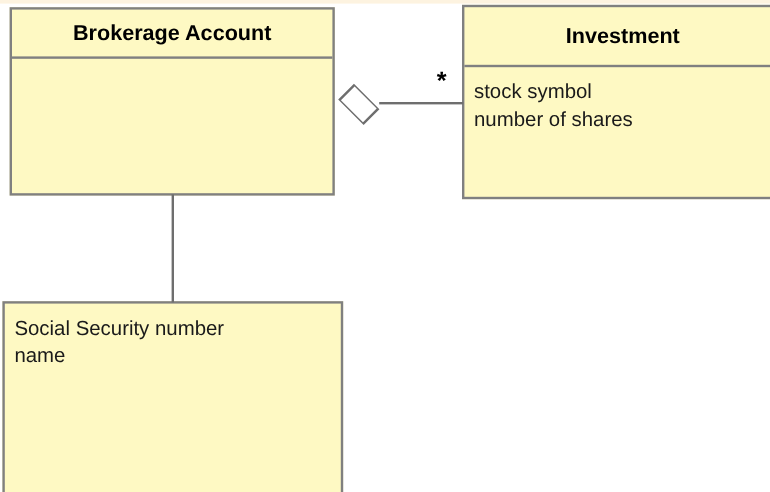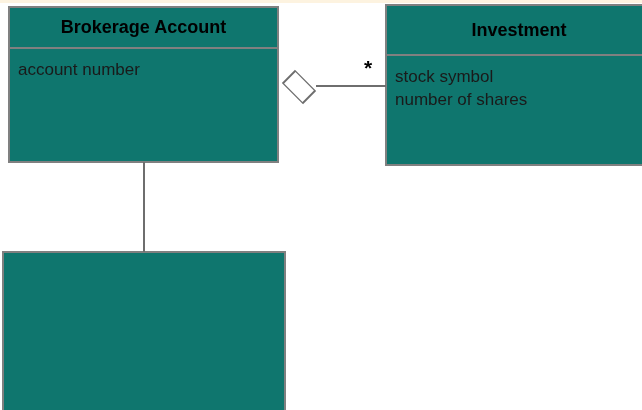--- a/index.html
+++ b/index.html
@@ -21,21 +21,21 @@
     position: absolute;
     left: 0; top: 0;
     width: 642px; height: 3px;
     background: #fdf3e0;
   }
 
   
   .uml-class {
     position: absolute;
     box-sizing: border-box;
-    background: #0f766e;
+    background: #fef9c3;
     border: 2px solid #808080;
   }
   .uml-class .class-name {
     box-sizing: border-box;
     width: 100%;
     text-align: center;
     font-weight: bold;
     font-size: 18px;
     color: #000000;
     border-bottom: 2px solid #808080;
@@ -101,34 +101,35 @@
 </style>
 </head>
 <body>
 
 <div id="canvas">
 
   <div class="top-strip"></div>
 
   <div class="uml-class" id="class-brokerage-account">
     <div class="class-name">Brokerage Account</div>
-    <div class="class-attrs">
-      <div class="attr-line">account number</div>
-    </div>
   </div>
 
   <div class="uml-class" id="class-investment">
     <div class="class-name">Investment</div>
     <div class="class-attrs">
       <div class="attr-line">stock symbol</div>
       <div class="attr-line">number of shares</div>
     </div>
   </div>
 
   <div class="uml-class" id="class-customer">
+    <div class="class-attrs">
+      <div class="attr-line">Social Security number</div>
+      <div class="attr-line">name</div>
+    </div>
   </div>
 
   <div class="edge-h" id="assoc-line-aggregation"></div>
 
   <div class="diamond" id="aggregation-diamond"></div>
 
   <div class="multiplicity" id="multiplicity-many">*</div>
 
   <div class="edge-v" id="assoc-line-customer"></div>
 

